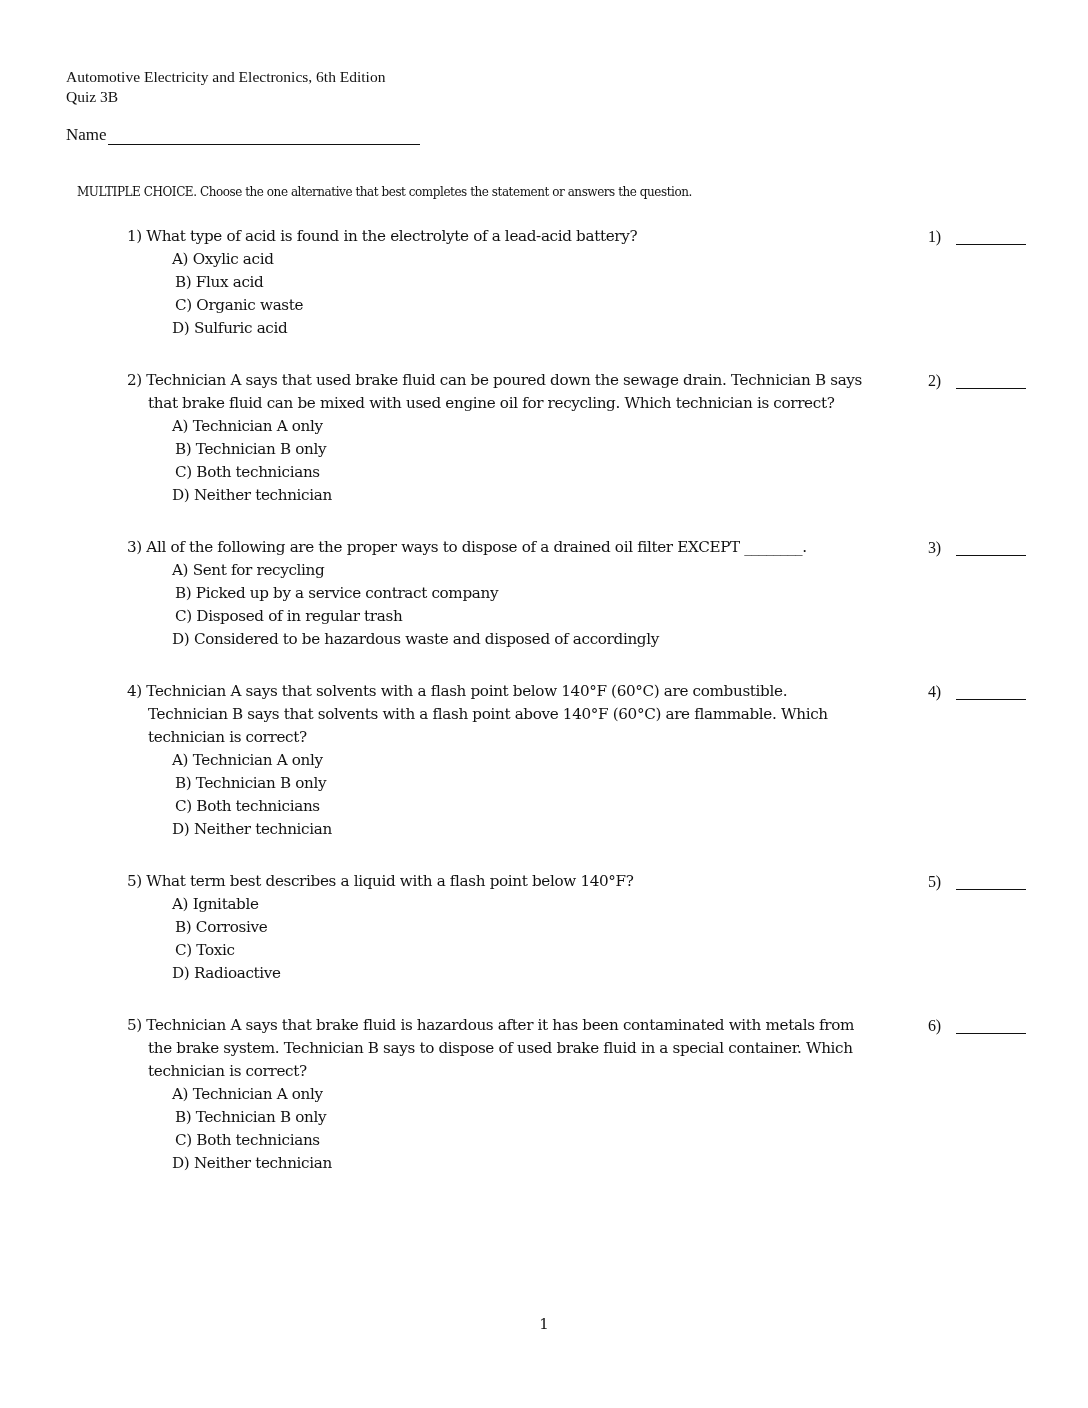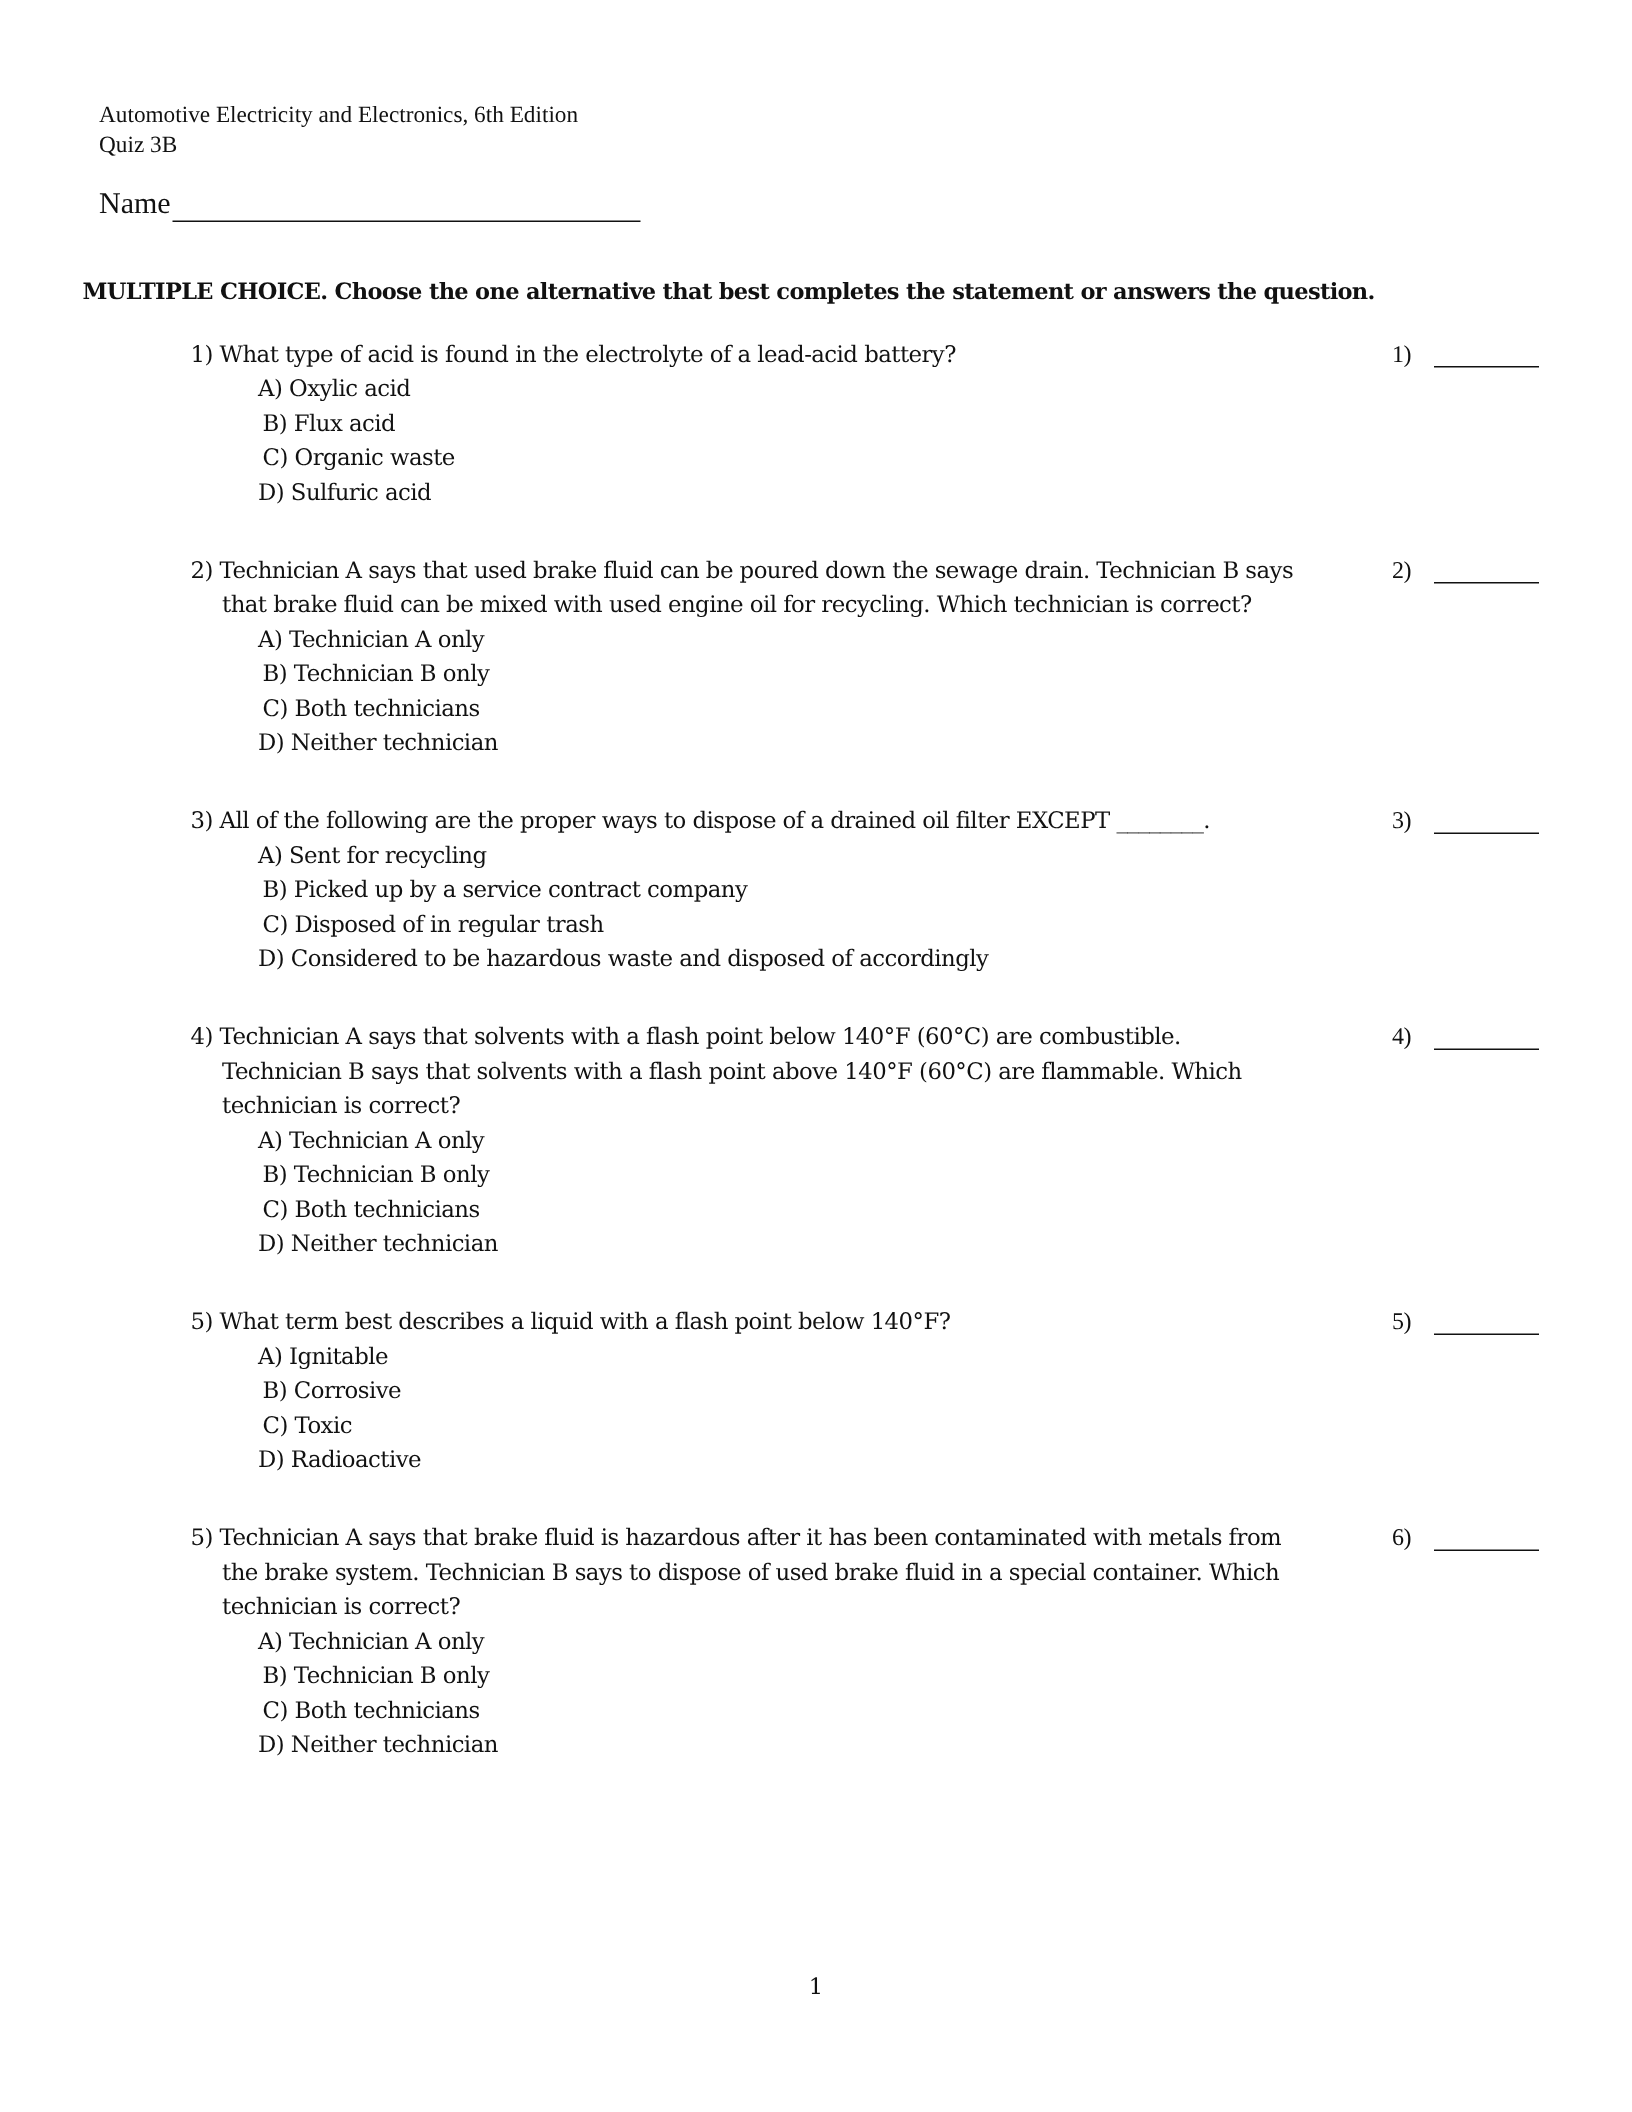--- a/index.html
+++ b/index.html
@@ -1,23 +1,23 @@
 <!DOCTYPE html>
 <html><head>
 <meta charset="utf-8">
 <style>
   html, body { margin: 0; padding: 0; background: #ffffff; }
   body { width: 1088px; height: 1408px; position: relative; overflow: hidden; color: #111; }
   .page { position: absolute; left: 0; top: 0; width: 1088px; height: 1032px; }
   .hdr { position: absolute; left: 66px; font-family: "Liberation Serif", serif; font-size: 15.5px; line-height: 20px; }
   .hdr-title { top: 67px; }
   .hdr-quiz { top: 87px; }
-  .name-row { position: absolute; left: 66px; top: 125px; font-family: "Liberation Serif", serif; font-size: 20px; display: flex; align-items: flex-end; }
+  .name-row { position: absolute; left: 66px; top: 125px; font-family: "Liberation Serif", serif; font-size: 17px; display: flex; align-items: flex-end; }
   .name-line { display: inline-block; width: 312px; border-bottom: 1.3px solid #111; height: 17px; margin-left: 1px; }
-  .instructions { position: absolute; left: 55px; top: 185px; font-family: "DejaVu Serif", serif; font-weight: bold; font-size: 15px; letter-spacing: -0.45px; white-space: nowrap; }
+  .instructions { position: absolute; left: 77px; top: 185px; font-family: "DejaVu Serif", serif; font-weight: normal; font-size: 12px; letter-spacing: -0.45px; white-space: nowrap; }
   .q { position: absolute; left: 127px; width: 960px; font-family: "DejaVu Serif", serif; font-size: 15.2px; letter-spacing: -0.35px; }
   .q-line { height: 23px; line-height: 23px; white-space: nowrap; }
   .q-cont { padding-left: 21px; }
   .opt { padding-left: 45px; height: 23px; line-height: 23px; white-space: nowrap; }
   .opt.ind { padding-left: 48px; }
   .ans { position: absolute; left: 928px; top: 0; height: 23px; line-height: 23px; display: flex; align-items: center; }
   .ans-num { font-family: "Liberation Serif", serif; font-size: 16px; width: 28px; }
   .ans-line { display: inline-block; width: 70px; border-bottom: 1.6px solid #111; height: 12px; margin-top: 4px; }
   .page-num { position: absolute; left: 0; width: 1088px; top: 1315px; text-align: center; font-family: "DejaVu Serif", serif; font-size: 15px; }
 </style>

